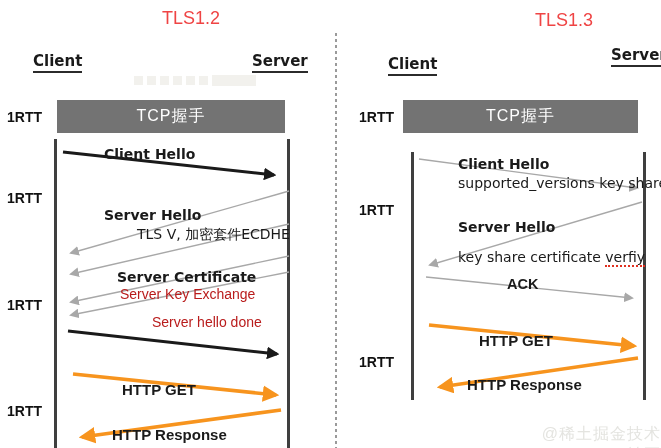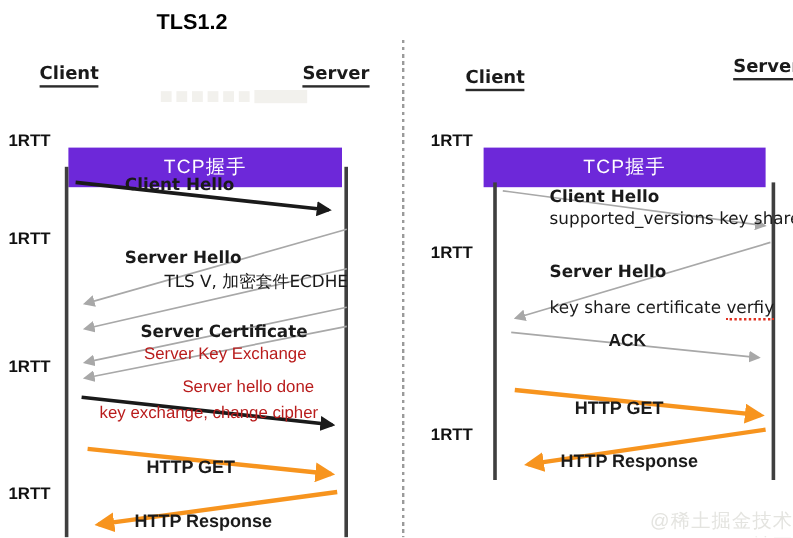--- a/index.html
+++ b/index.html
@@ -2,27 +2,27 @@
 <html><head>
 <meta charset="utf-8">
 <style>
   html,body{margin:0;padding:0;background:#ffffff;}
   .canvas{
     position:relative;width:661px;height:448px;background:#ffffff;overflow:hidden;
     font-family:"Liberation Sans",sans-serif;color:#1a1a1a;
   }
   .abs{position:absolute;text-align:right;}
   
-  .panel-title{font-weight:bold;font-size:18px;color:#000000;text-align:center;width:120px;}
+  .panel-title{font-weight:normal;font-size:18px;color:#ef4444;text-align:right;width:120px;}
   
   .actor{font-weight:bold;font-size:15px;border-bottom:2px solid #2b2b2b;padding-bottom:1px;
          font-family:"DejaVu Sans","Liberation Sans",sans-serif;}
   
-  .tcpbox{background:#6d28d9;color:#ffffff;font-size:16px;display:flex;align-items:center;
-          justify-content:center;letter-spacing:1px;margin-top:23px;}
+  .tcpbox{background:#737373;color:#ffffff;font-size:16px;display:flex;align-items:center;
+          justify-content:center;letter-spacing:1px;}
   
   .rtt{font-weight:bold;font-size:14px;color:#111;}
   
   .lifeline{width:3px;background:#3f3f3f;}
   
   .divider{width:2px;background:repeating-linear-gradient(to bottom,#9a9a9a 0 3px,transparent 3px 6px);}
   
   .msg{font-size:14px;white-space:nowrap;z-index:3;
        font-family:"DejaVu Sans","Liberation Sans",sans-serif;color:#1a1a1a;}
   .msg.bold{font-weight:bold;}
@@ -77,24 +77,24 @@
   <div class="abs rtt" style="left:7px;top:190px;">1RTT</div>
   <div class="abs rtt" style="left:7px;top:297px;">1RTT</div>
   <div class="abs rtt" style="left:7px;top:403px;">1RTT</div>
 
   <div class="abs msg bold" style="left:104px;top:146px;">Client Hello</div>
   <div class="abs msg bold" style="left:104px;top:207px;">Server Hello</div>
   <div class="abs msg" style="left:103px;top:226px;margin-left:34px;">TLS V, 加密套件ECDHE</div>
   <div class="abs msg bold" style="left:117px;top:256px;margin-top:13px;">Server Certificate</div>
   <div class="abs msg plain" style="left:120px;top:286px;">Server Key Exchange</div>
   <div class="abs msg plain" style="left:152px;top:314px;">Server hello done</div>
-  <div class="abs msg plain" style="left:83px;top:335px;">key exchange,  change cipher</div>
   <div class="abs msg big" style="left:122px;top:381px;">HTTP GET</div>
   <div class="abs msg big" style="left:112px;top:426px;">HTTP Response</div>
 
+  <div class="abs panel-title" style="left:473px;top:10px;">TLS1.3</div>
   <div class="abs actor" style="left:388px;top:55px;">Client</div>
   <div class="abs actor" style="left:611px;top:46px;">Server</div>
 
   <div class="abs rtt" style="left:359px;top:109px;">1RTT</div>
   <div class="abs tcpbox" style="left:403px;top:100px;width:235px;height:33px;">TCP握手</div>
 
   <div class="abs lifeline" style="left:411px;top:152px;height:248px;"></div>
   <div class="abs lifeline" style="left:643px;top:152px;height:248px;"></div>
 
   <div class="abs rtt" style="left:359px;top:202px;">1RTT</div>

